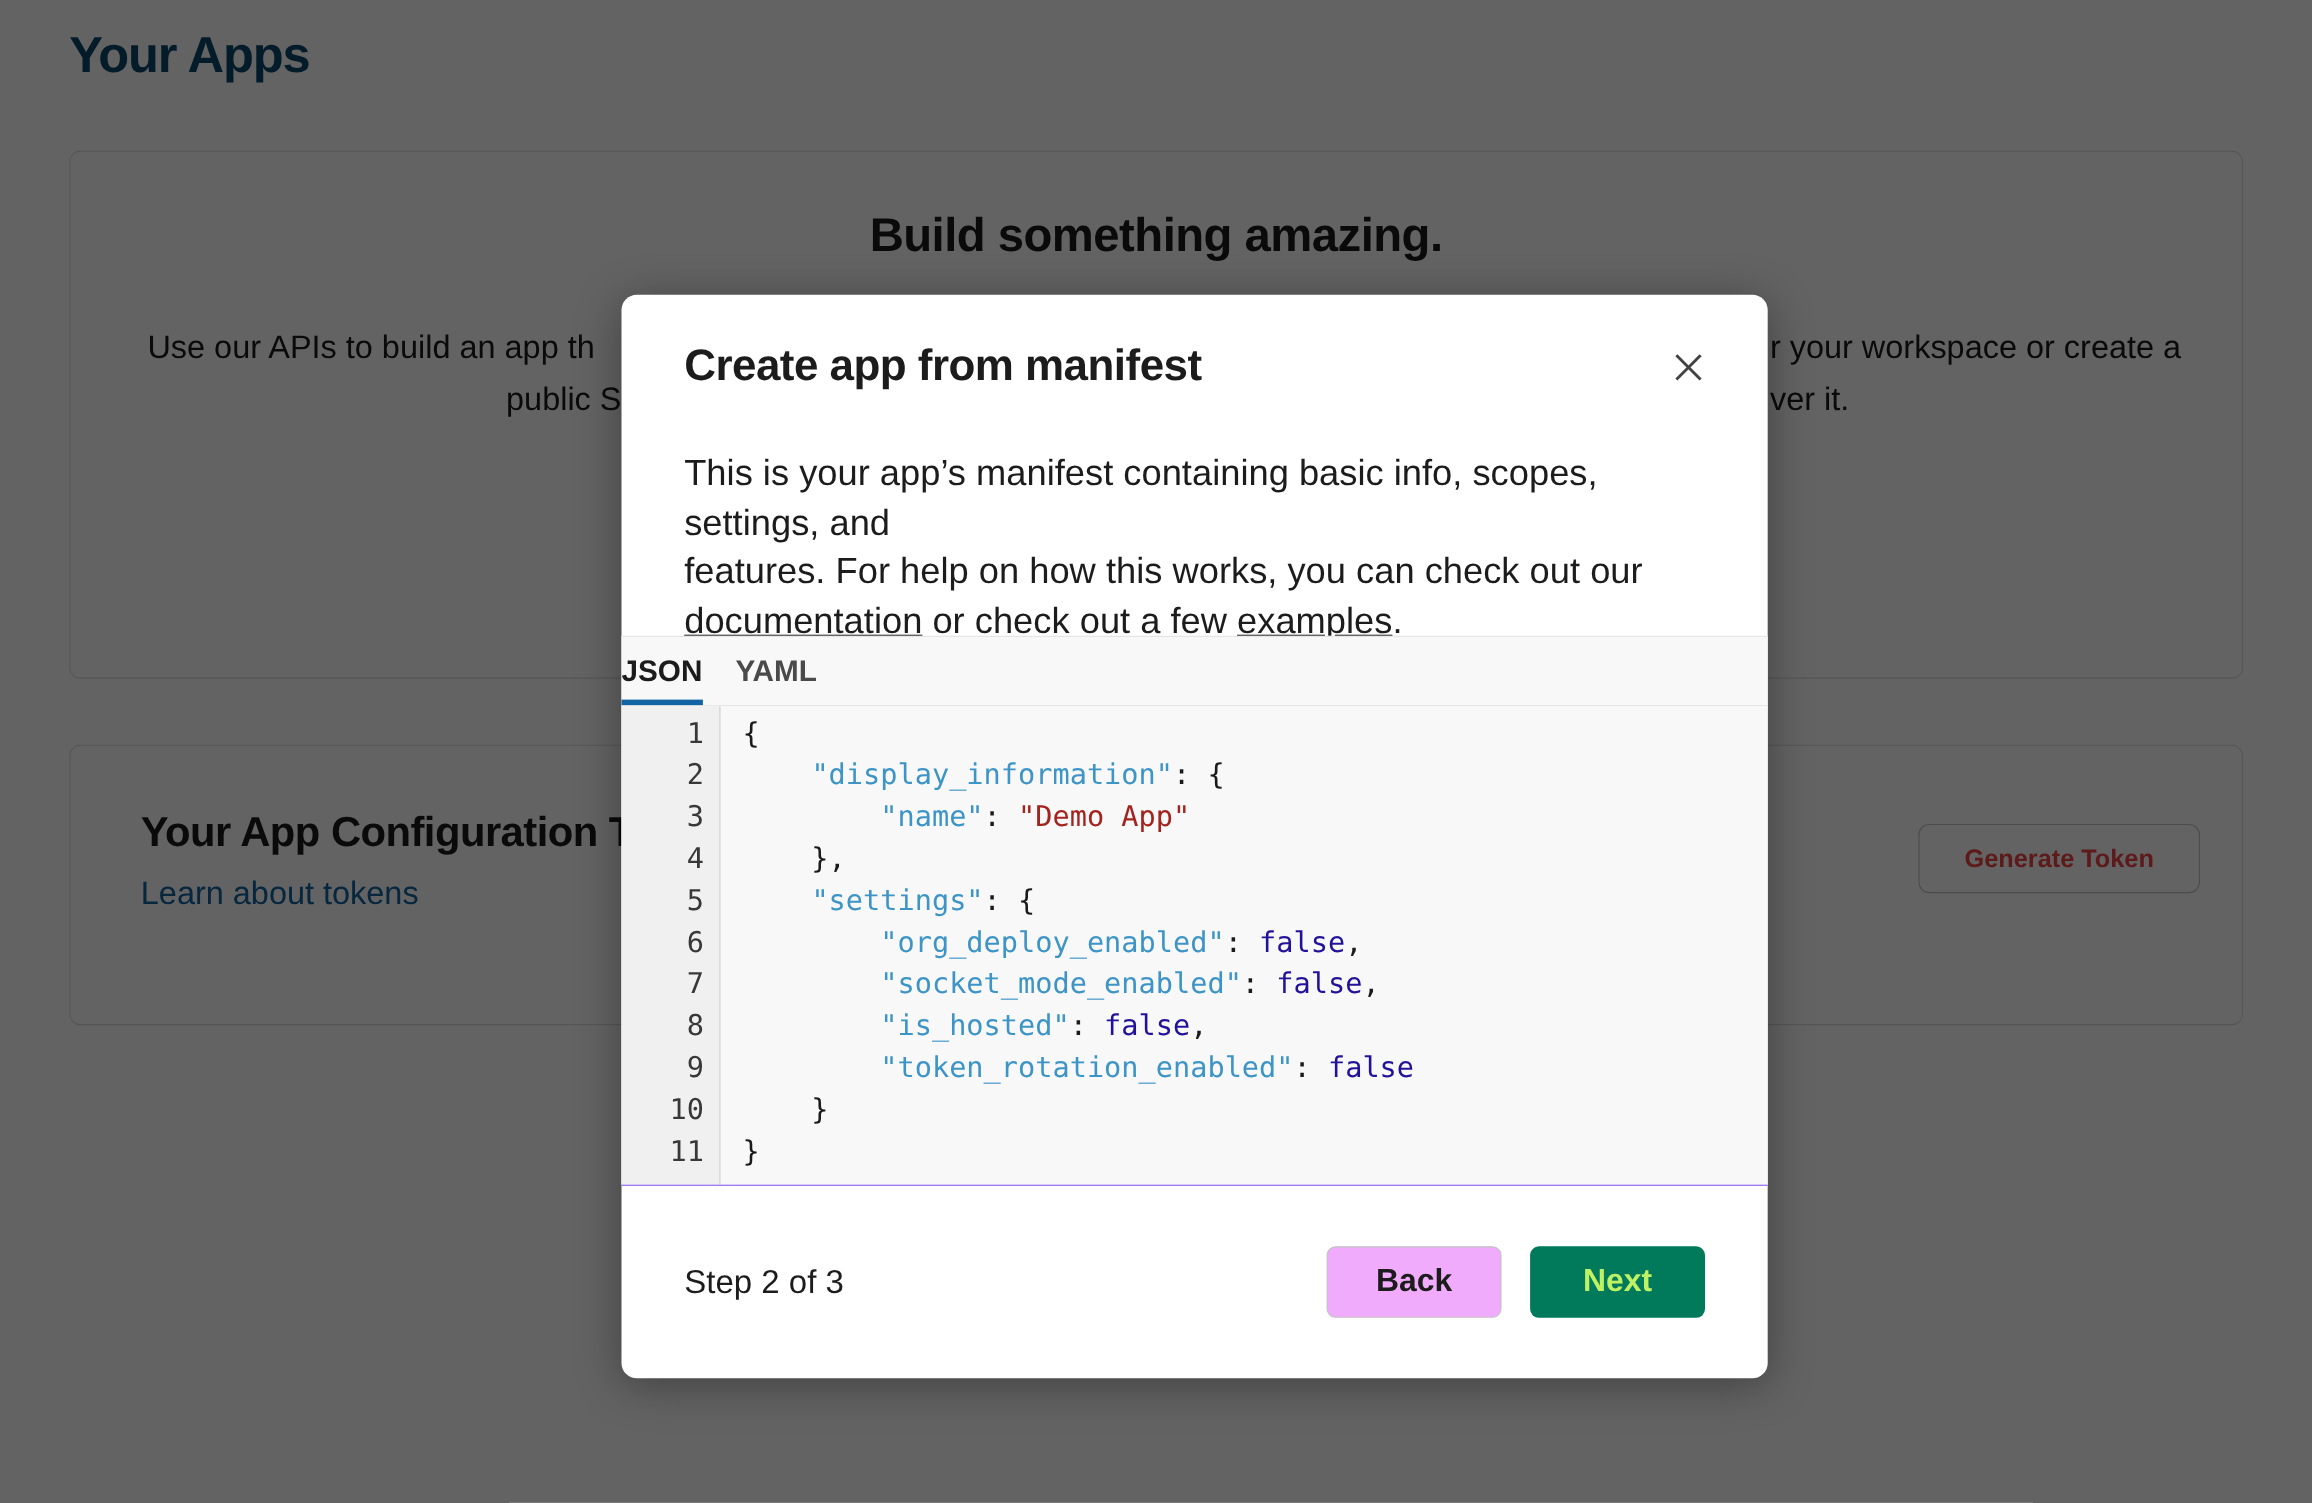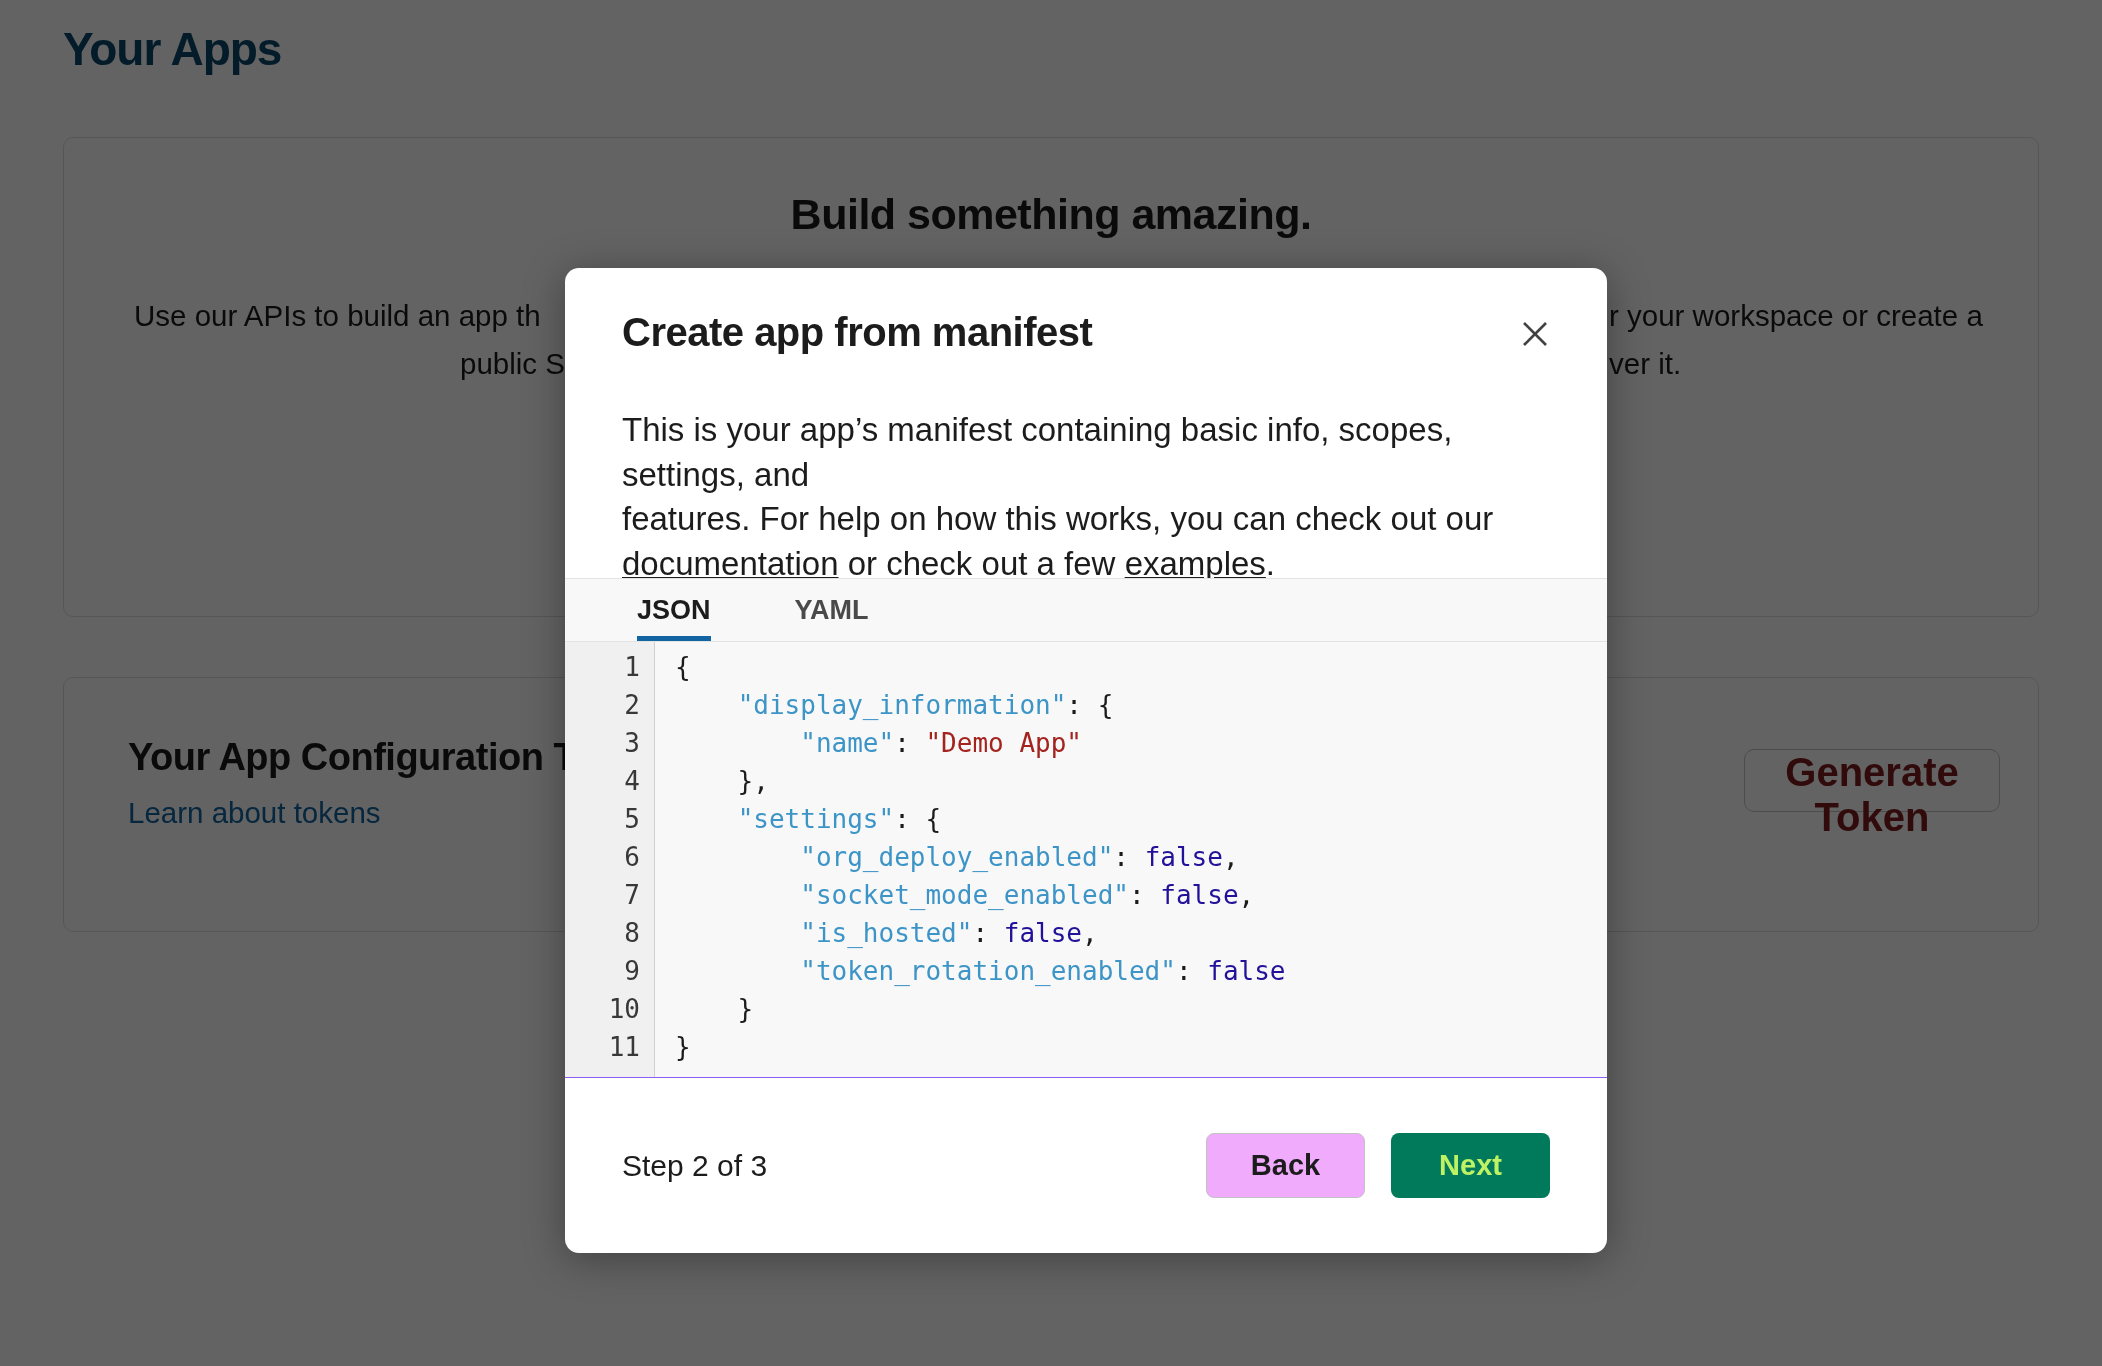--- a/index.html
+++ b/index.html
@@ -37,21 +37,21 @@
     position:absolute; left:64px; top:58px;
     font-size:38px; font-weight:800; letter-spacing:-0.5px; white-space:nowrap;
   }
   .tokens-link {
     position:absolute; left:64px; top:118px;
     font-size:29.5px; color:#1264a3; text-decoration:none;
   }
   .generate-btn {
     position:absolute; left:1680px; top:71px; width:256px; height:63px;
     background:#fff; border:1.5px solid #c4c4c4; border-radius:10px;
-    font-family:inherit; font-size:40px; font-weight:700; color:#7f1d1d;
+    font-family:inherit; font-size:23px; font-weight:700; color:#ef4444;
     cursor:pointer;
   }
 
   
   .backdrop {
     position:absolute; inset:0; background:rgba(0,0,0,0.61); z-index:10;
   }
 
   
   .modal {
@@ -72,21 +72,21 @@
   .modal-desc {
     position:absolute; top:140px; left:57px; width:940px;
     font-size:33px; line-height:44.5px; color:#1d1c1d;
   }
   .modal-desc a { color:#1d1c1d; text-decoration:underline; cursor:pointer; }
 
   .tabstrip {
     position:absolute; top:310px; left:0; right:0; height:64px;
     background:#f8f8f8;
     border-top:1px solid #e3e3e3; border-bottom:1px solid #e3e3e3;
-    display:flex; align-items:stretch; padding-left:72px; gap:84px;
+    display:flex; align-items:stretch; gap:30px;
   }
   .tab {
     position:relative; display:flex; align-items:center;
     font-size:27px; font-weight:700; color:#4a4a4a; cursor:pointer;
   }
   .tab.active { color:#1d1c1d; }
   .tab.active::after {
     content:""; position:absolute; left:0; right:0; bottom:0; height:5px;
     background:#1264a3;
   }

